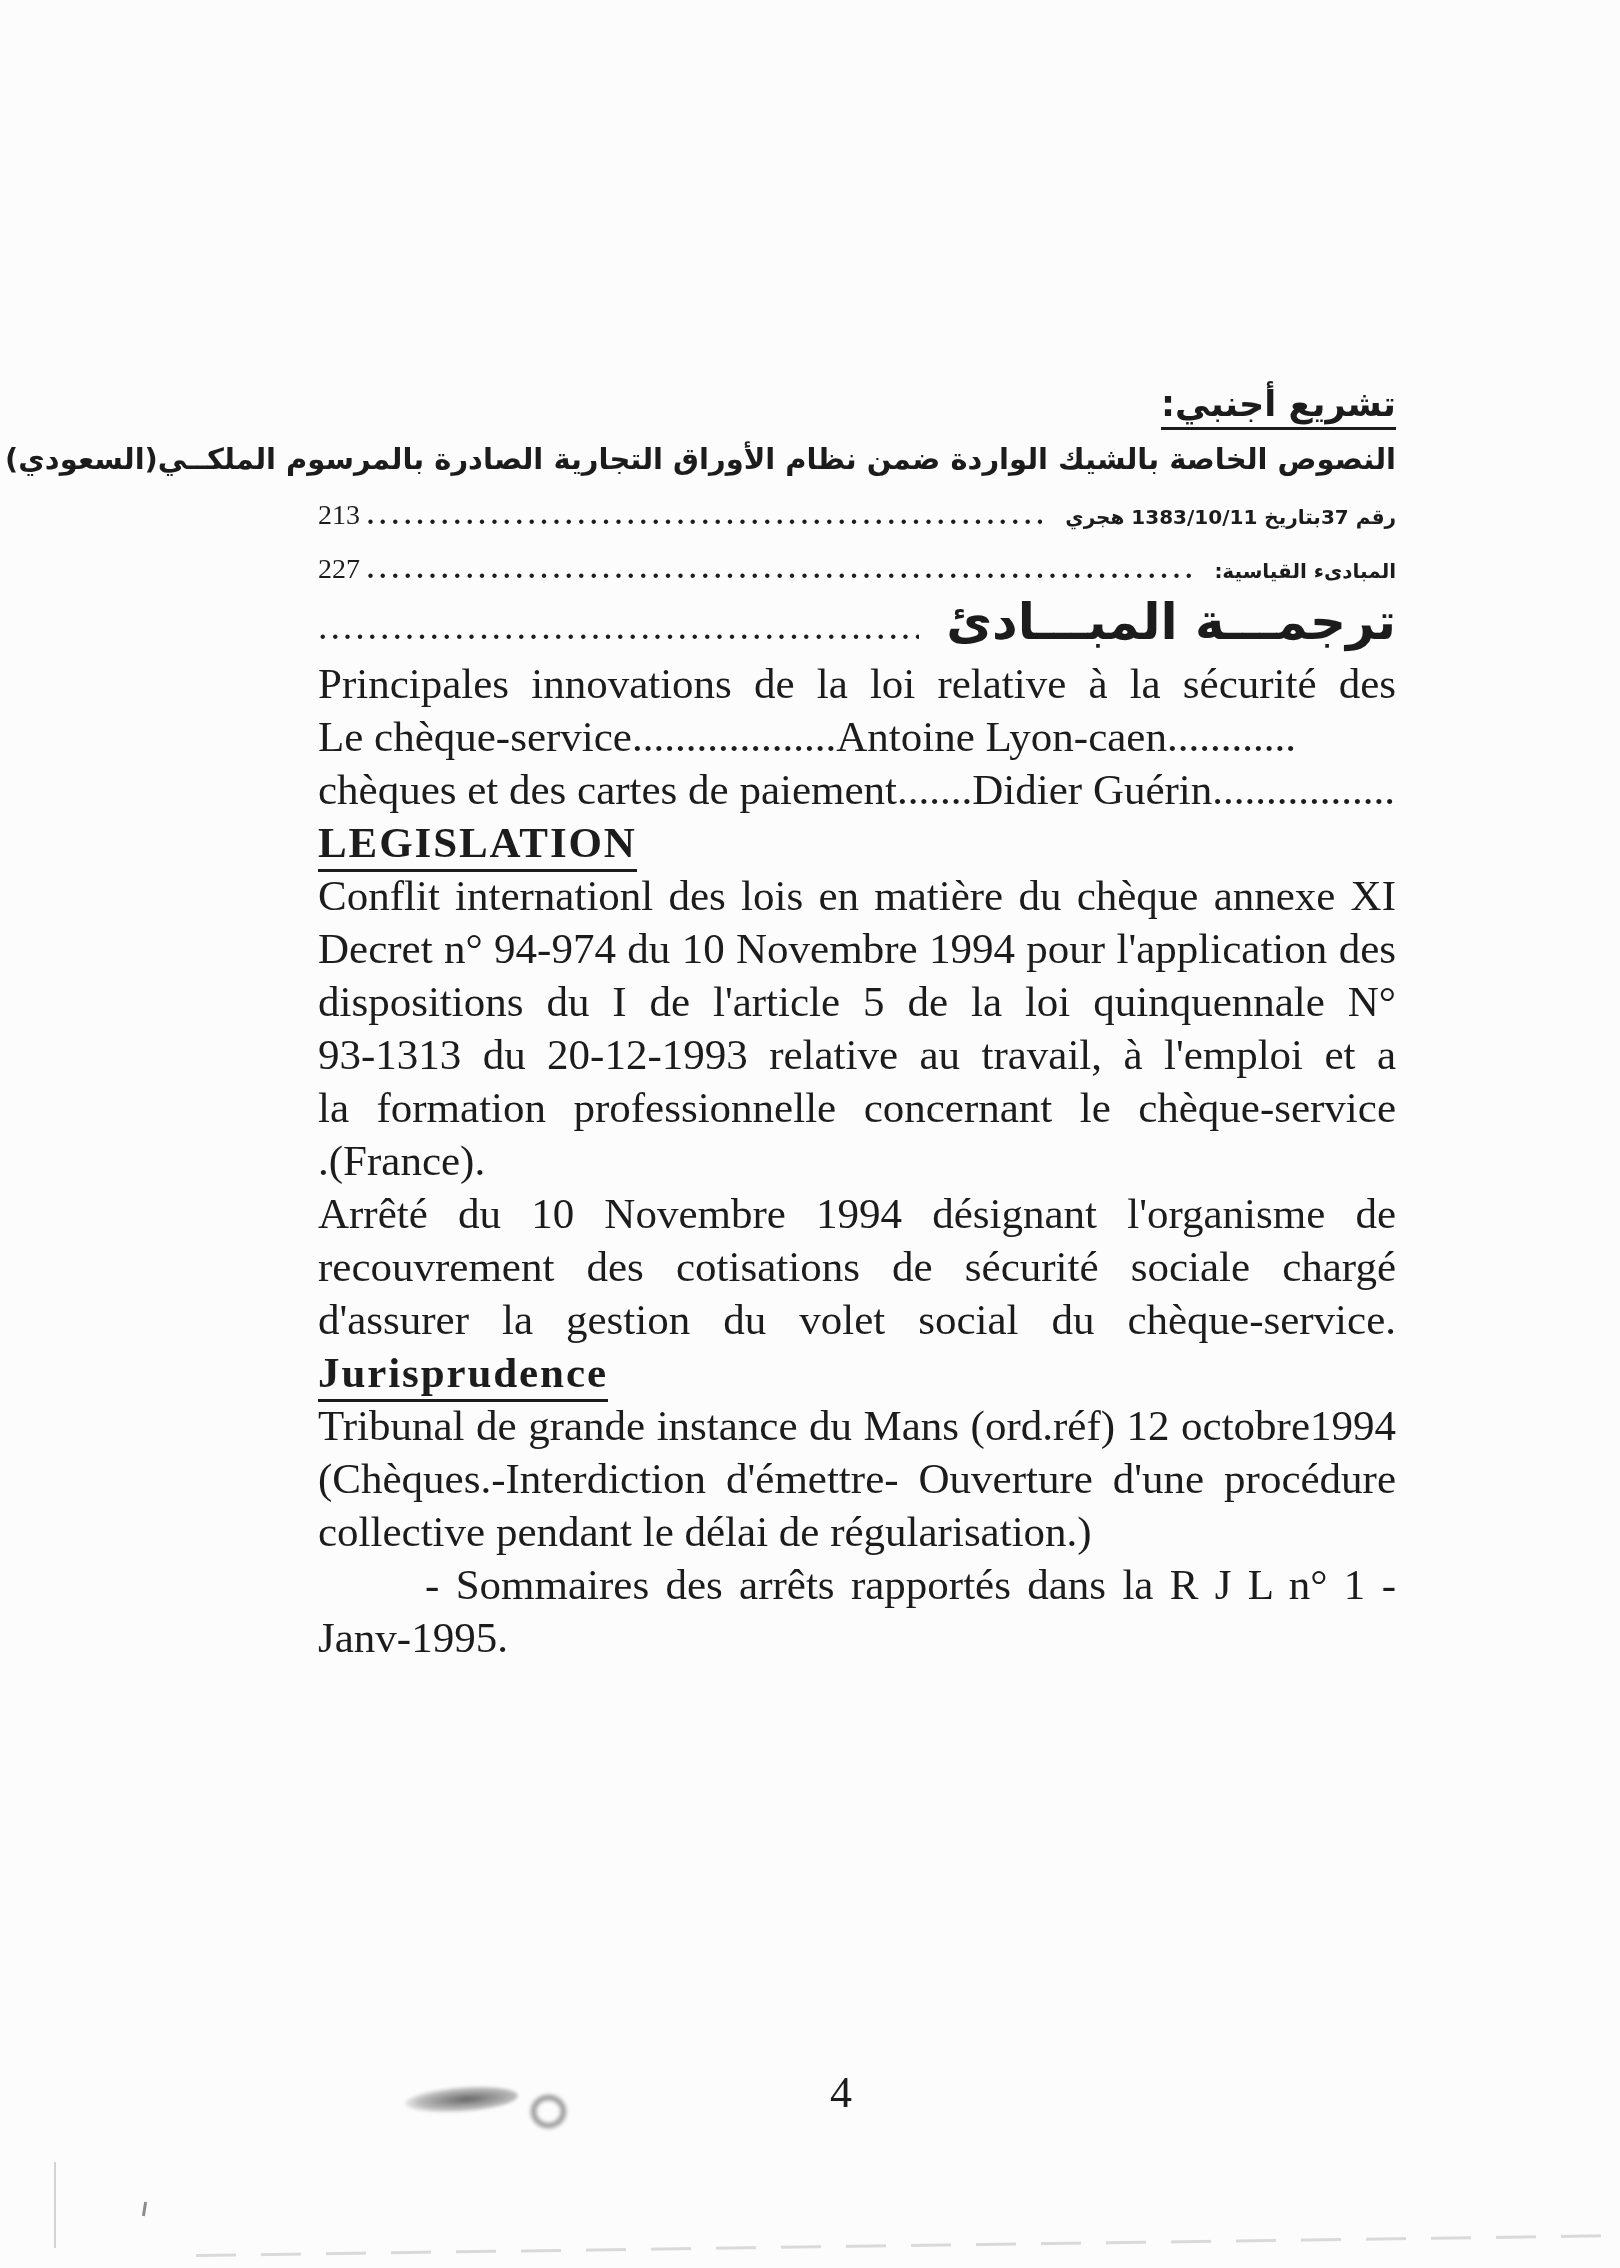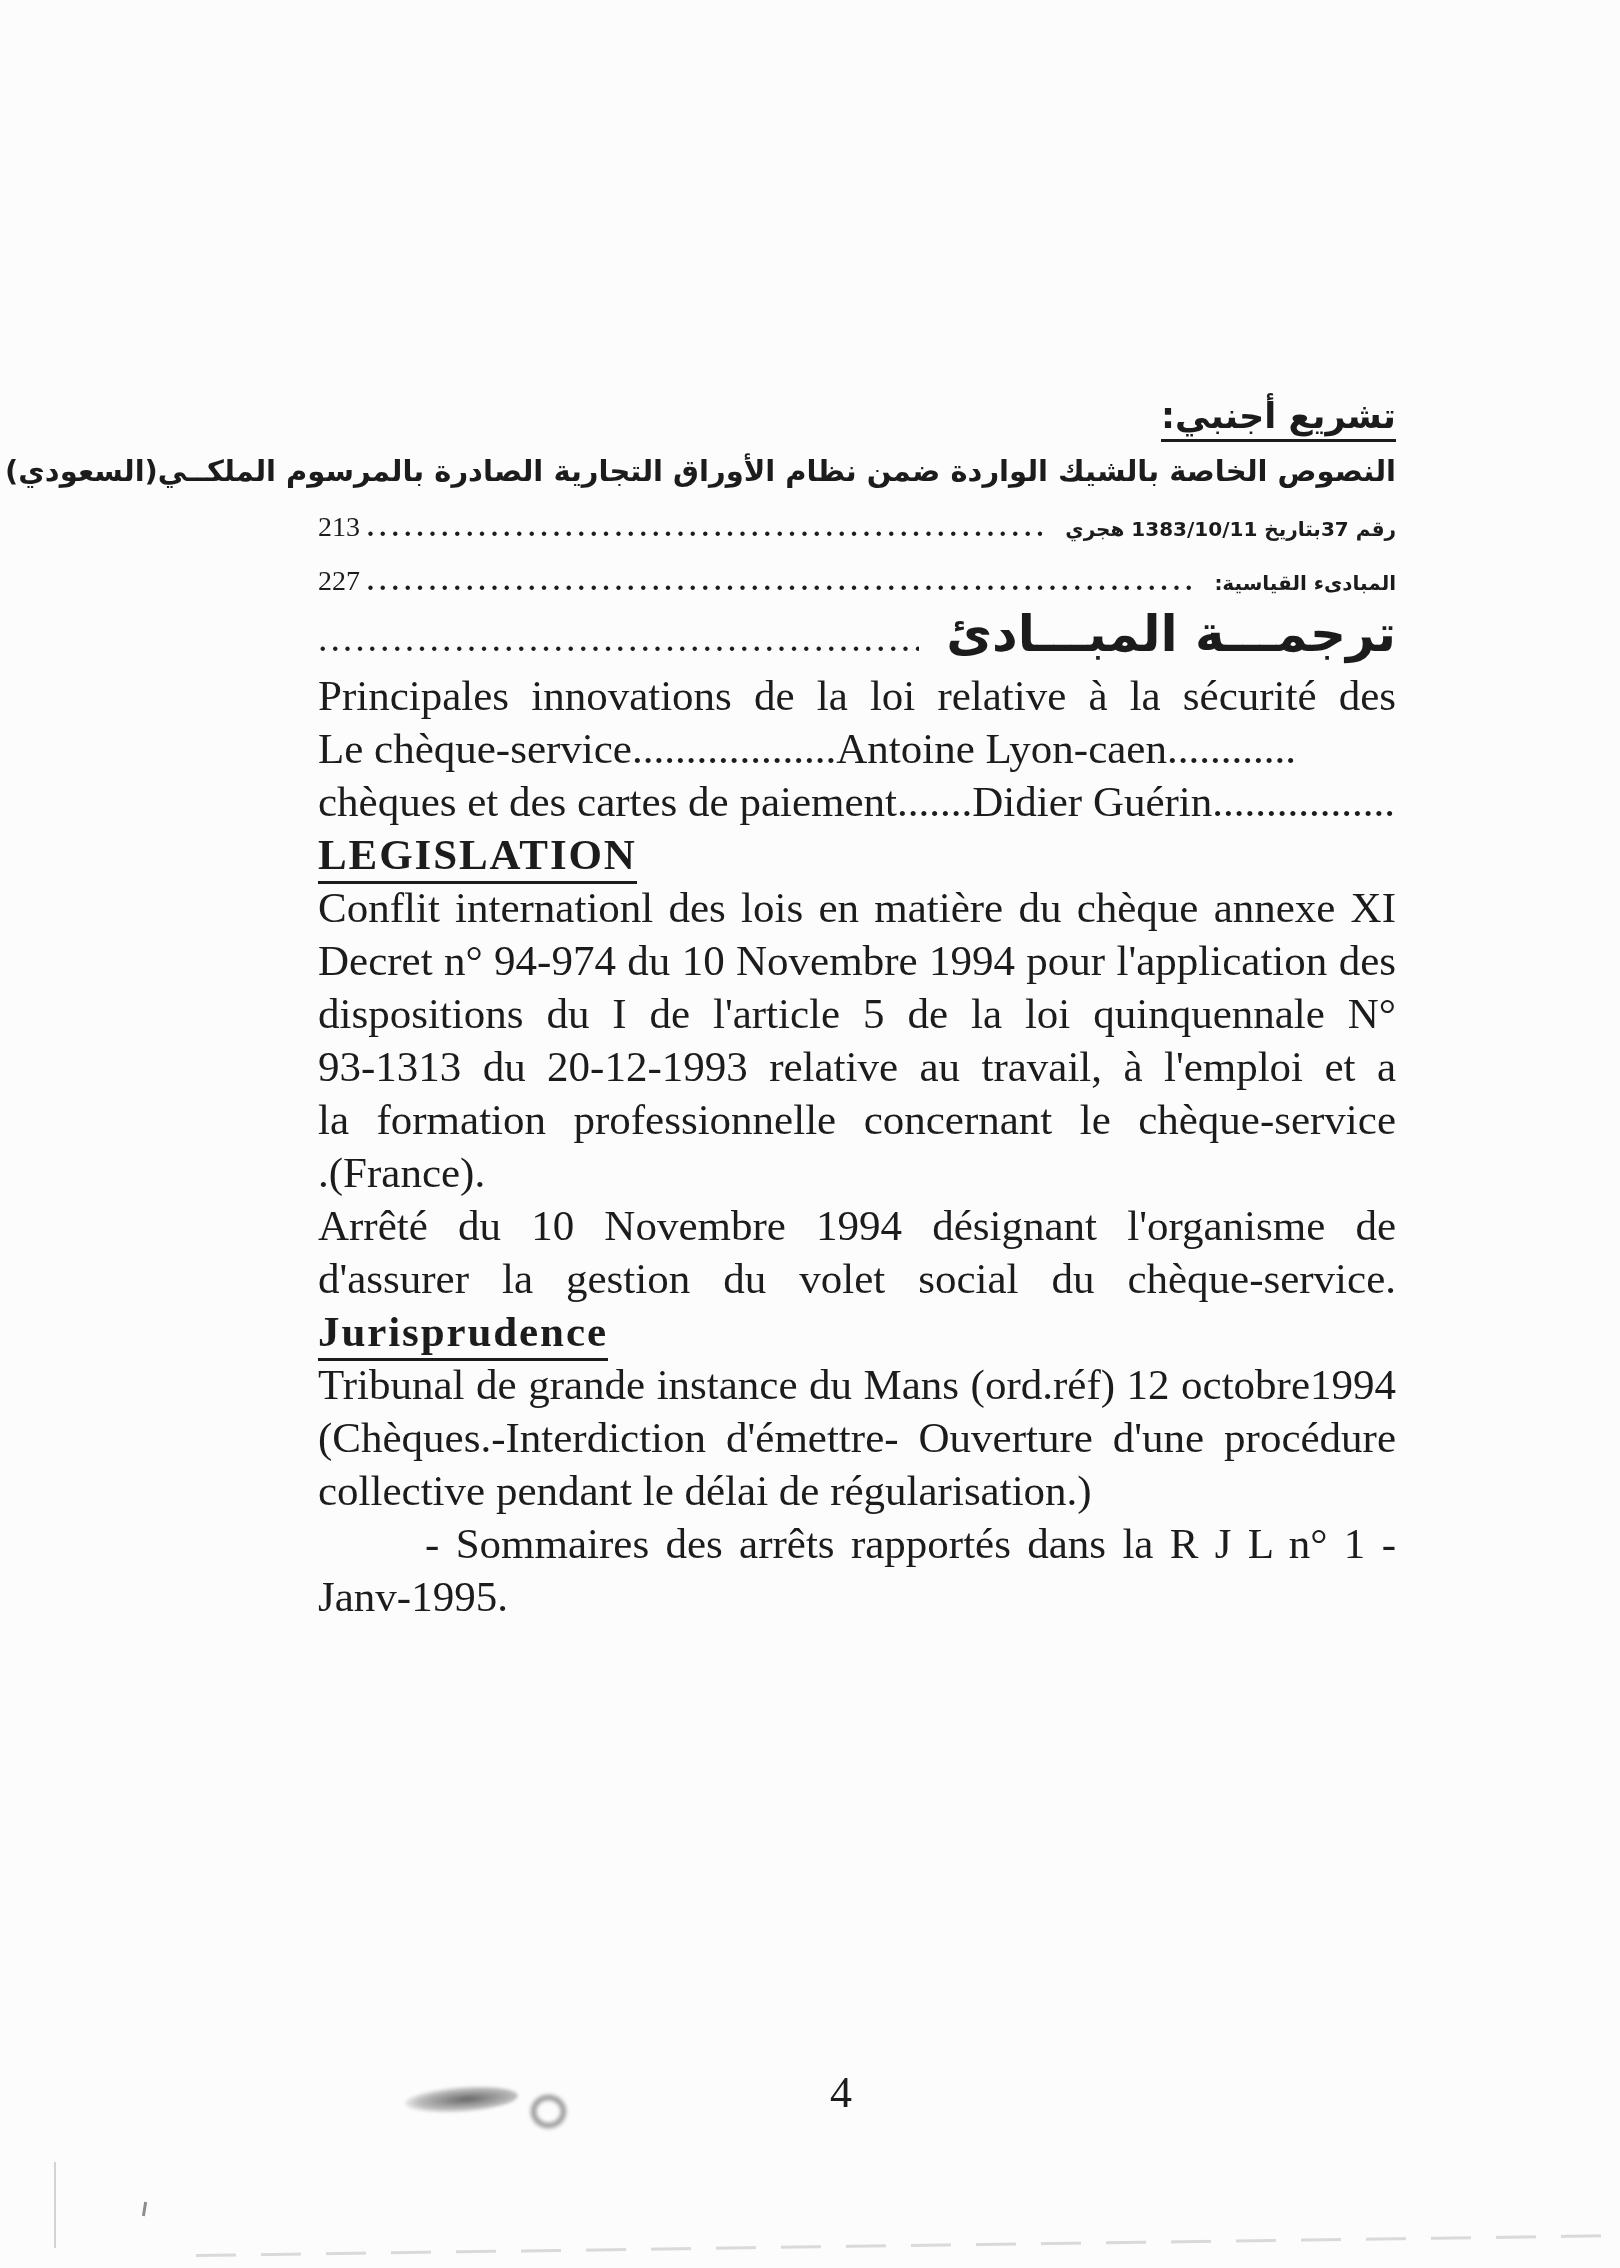--- a/index.html
+++ b/index.html
@@ -9,21 +9,21 @@
     background: #fcfcfc;
     overflow: hidden;
     font-family: "Liberation Serif", serif;
     color: #1c1c1c;
   }
   .page { position: absolute; inset: 0; }
 
   
   .text-block {
     position: absolute;
-    left: 318px; top: 394px;
+    left: 318px; top: 382px;
     width: 1078px;
   }
 
   
   .ar { direction: rtl; font-family: "DejaVu Sans", sans-serif; font-weight: bold; }
   .ar-title-row { height: 50px; text-align: right; }
   .ar-title {
     display: inline-block;
     font-size: 35px; line-height: 44px;
     border-bottom: 3.8px solid #1c1c1c;
@@ -167,20 +167,21 @@
       <span class="f-heading">LEGISLATION</span>
     </div>
 
     <div class="f-line jf">Conflit internationl des lois en matière du chèque annexe XI de</div>
     <div class="f-line jf">Decret n° 94-974 du 10 Novembre 1994 pour l'application des</div>
     <div class="f-line jf">dispositions du I de l'article 5 de la loi quinquennale N°</div>
     <div class="f-line jf">93-1313 du 20-12-1993 relative au travail, à l'emploi et a</div>
     <div class="f-line jf">la formation professionnelle concernant le chèque-service</div>
     <div class="f-line">.(France).</div>
     <div class="f-line jf">Arrêté du 10 Novembre 1994 désignant l'organisme de</div>
+    <div class="f-line jf">recouvrement des cotisations de sécurité sociale chargé</div>
     <div class="f-line jf">d'assurer la gestion du volet social du chèque-service.(France).</div>
 
     <div class="f-heading-line">
       <span class="f-heading">Jurisprudence</span>
     </div>
 
     <div class="f-line jf">Tribunal de  grande instance du Mans (ord.réf) 12 octobre1994</div>
     <div class="f-line jf">(Chèques.-Interdiction d'émettre- Ouverture d'une procédure</div>
     <div class="f-line">collective pendant le délai de régularisation.)</div>
     <div class="f-line jf indent">- Sommaires des arrêts rapportés dans la R J L n° 1 -</div>

